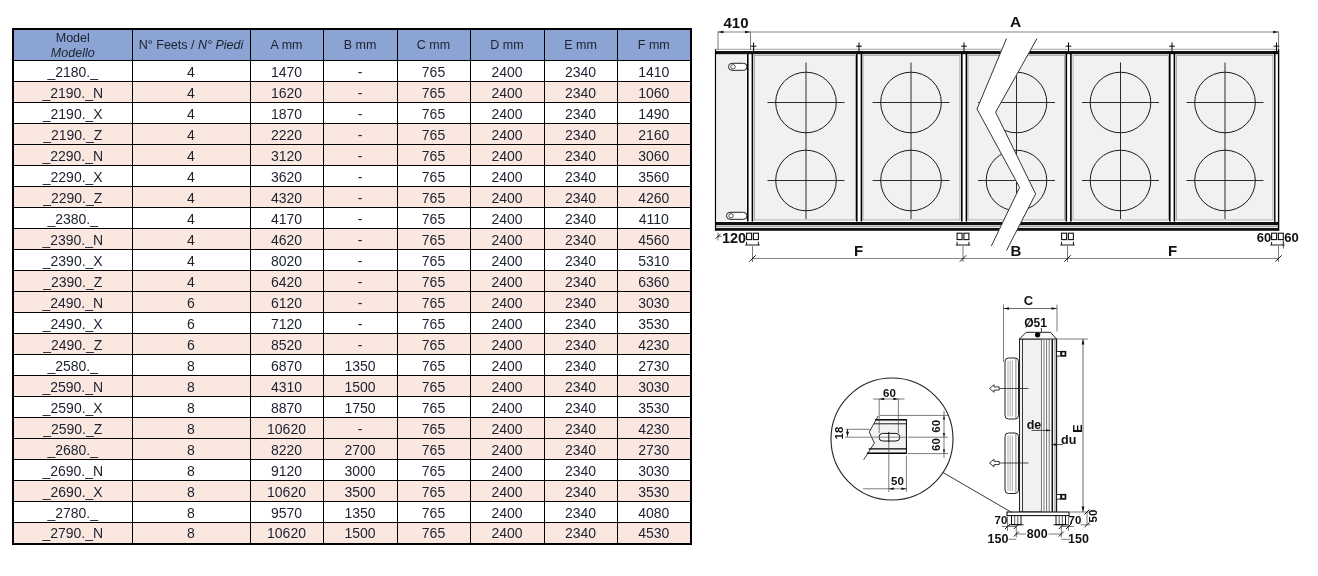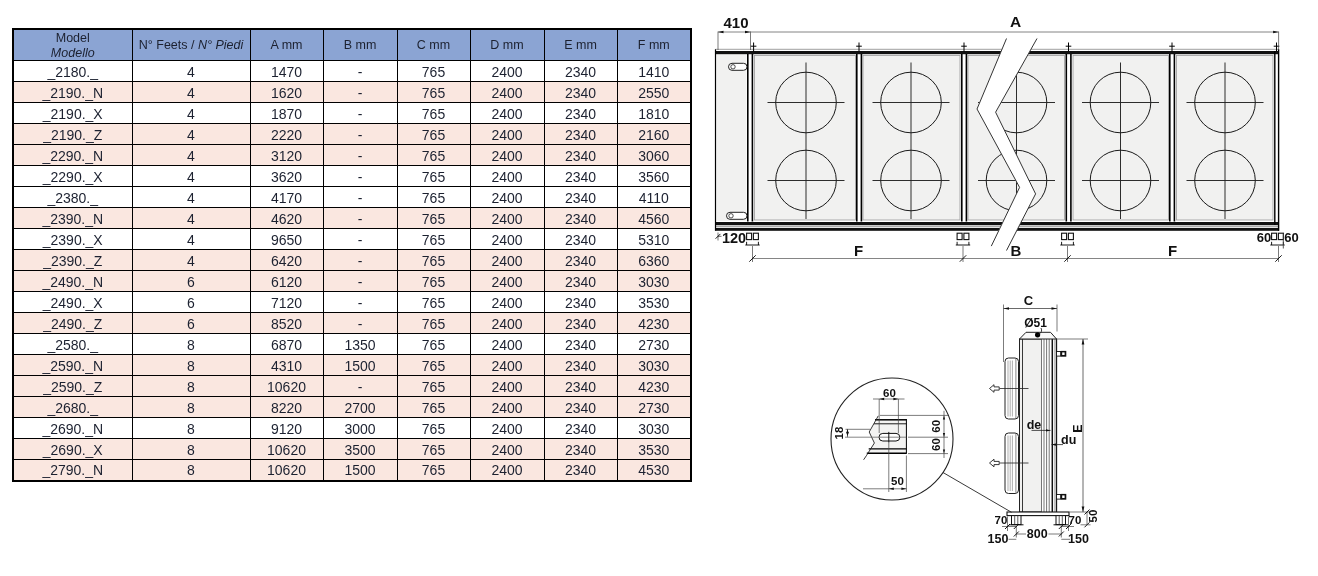--- a/index.html
+++ b/index.html
@@ -51,31 +51,31 @@
         <td>1410</td>
       </tr>
 <tr class="p">
         <td>_2190._N</td>
         <td>4</td>
         <td>1620</td>
         <td>-</td>
         <td>765</td>
         <td>2400</td>
         <td>2340</td>
-        <td>2550</td>
+        <td>1060</td>
       </tr>
 <tr>
         <td>_2190._X</td>
         <td>4</td>
         <td>1870</td>
         <td>-</td>
         <td>765</td>
         <td>2400</td>
         <td>2340</td>
-        <td>1810</td>
+        <td>1490</td>
       </tr>
 <tr class="p">
         <td>_2190._Z</td>
         <td>4</td>
         <td>2220</td>
         <td>-</td>
         <td>765</td>
         <td>2400</td>
         <td>2340</td>
         <td>2160</td>
@@ -93,20 +93,30 @@
 <tr>
         <td>_2290._X</td>
         <td>4</td>
         <td>3620</td>
         <td>-</td>
         <td>765</td>
         <td>2400</td>
         <td>2340</td>
         <td>3560</td>
       </tr>
+<tr class="p">
+        <td>_2290._Z</td>
+        <td>4</td>
+        <td>4320</td>
+        <td>-</td>
+        <td>765</td>
+        <td>2400</td>
+        <td>2340</td>
+        <td>4260</td>
+      </tr>
 <tr>
         <td>_2380._</td>
         <td>4</td>
         <td>4170</td>
         <td>-</td>
         <td>765</td>
         <td>2400</td>
         <td>2340</td>
         <td>4110</td>
       </tr>
@@ -116,21 +126,21 @@
         <td>4620</td>
         <td>-</td>
         <td>765</td>
         <td>2400</td>
         <td>2340</td>
         <td>4560</td>
       </tr>
 <tr>
         <td>_2390._X</td>
         <td>4</td>
-        <td>9650</td>
+        <td>8020</td>
         <td>-</td>
         <td>765</td>
         <td>2400</td>
         <td>2340</td>
         <td>5310</td>
       </tr>
 <tr class="p">
         <td>_2390._Z</td>
         <td>4</td>
         <td>6420</td>
@@ -183,20 +193,30 @@
 <tr class="p">
         <td>_2590._N</td>
         <td>8</td>
         <td>4310</td>
         <td>1500</td>
         <td>765</td>
         <td>2400</td>
         <td>2340</td>
         <td>3030</td>
       </tr>
+<tr>
+        <td>_2590._X</td>
+        <td>8</td>
+        <td>8870</td>
+        <td>1750</td>
+        <td>765</td>
+        <td>2400</td>
+        <td>2340</td>
+        <td>3530</td>
+      </tr>
 <tr class="p">
         <td>_2590._Z</td>
         <td>8</td>
         <td>10620</td>
         <td>-</td>
         <td>765</td>
         <td>2400</td>
         <td>2340</td>
         <td>4230</td>
       </tr>
@@ -222,20 +242,30 @@
       </tr>
 <tr class="p">
         <td>_2690._X</td>
         <td>8</td>
         <td>10620</td>
         <td>3500</td>
         <td>765</td>
         <td>2400</td>
         <td>2340</td>
         <td>3530</td>
+      </tr>
+<tr>
+        <td>_2780._</td>
+        <td>8</td>
+        <td>9570</td>
+        <td>1350</td>
+        <td>765</td>
+        <td>2400</td>
+        <td>2340</td>
+        <td>4080</td>
       </tr>
 <tr class="p">
         <td>_2790._N</td>
         <td>8</td>
         <td>10620</td>
         <td>1500</td>
         <td>765</td>
         <td>2400</td>
         <td>2340</td>
         <td>4530</td>

